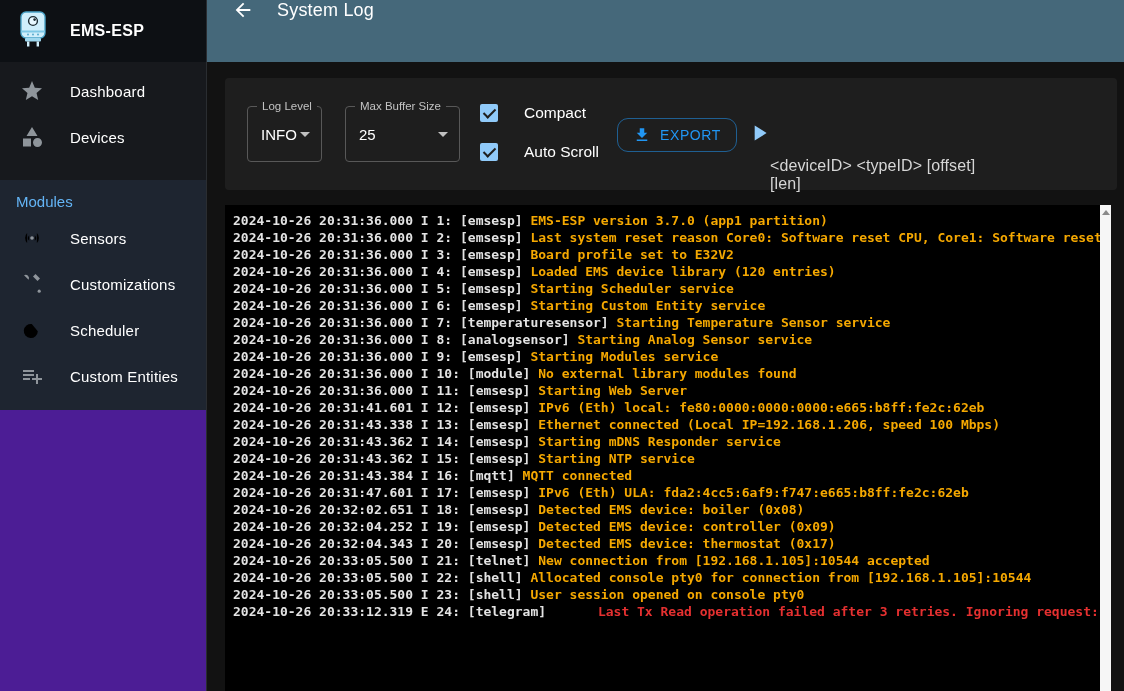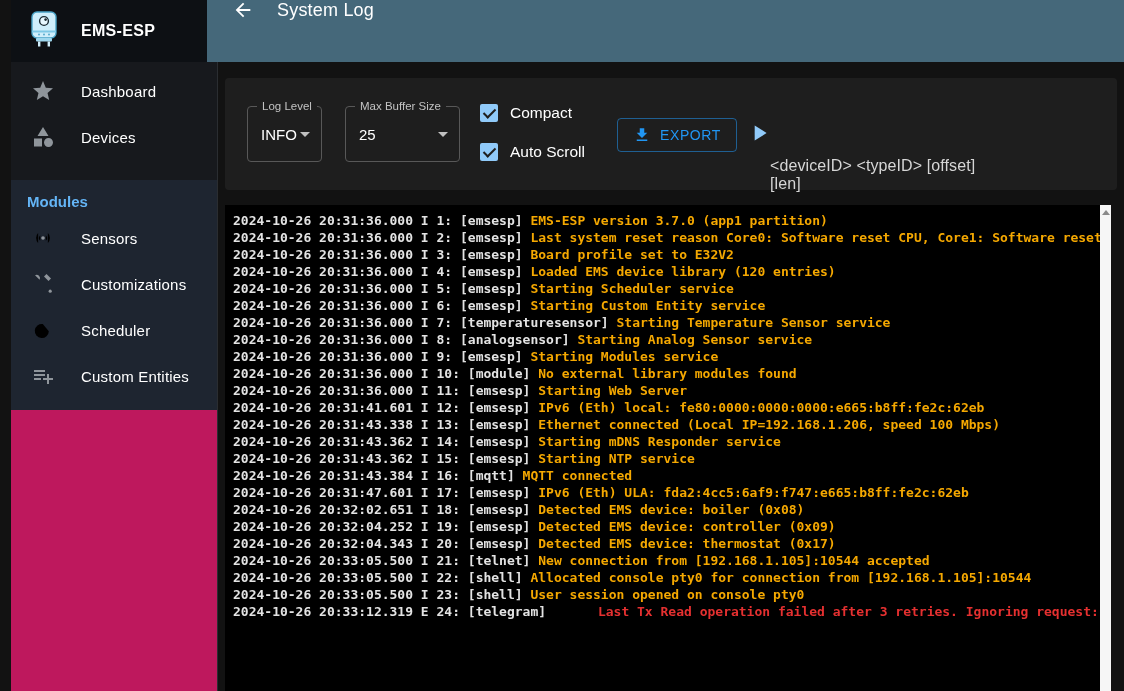--- a/index.html
+++ b/index.html
@@ -3,45 +3,45 @@
 <meta charset="utf-8">
 <style>
   html,body{margin:0;padding:0;}
   body{
     width:1124px;height:691px;overflow:hidden;position:relative;
     background:#121212;
     font-family:"Liberation Sans", sans-serif;
     -webkit-font-smoothing:antialiased;
   }
   
-  .sidebar{position:absolute;left:11px;top:0;width:207px;height:691px;background:#be185d;border-right:1px solid #2a2d31;box-sizing:border-box;}
+  .sidebar{position:absolute;left:0;top:0;width:207px;height:691px;background:#4c1d95;border-right:1px solid #2a2d31;box-sizing:border-box;}
   .logo-block{height:62px;background:#0d1014;display:flex;align-items:center;padding-left:18px;border-bottom:1px solid #22262a;}
   .logo-block .app-name{margin-left:22px;color:#fff;font-size:16px;font-weight:bold;letter-spacing:.3px;}
   .nav-top{position:absolute;top:62px;left:0;right:0;height:118px;background:#17191d;padding-top:6px;box-sizing:border-box;}
   .nav-item{height:46px;display:flex;align-items:center;padding-left:20px;cursor:pointer;}
   .nav-item .ico{width:24px;height:24px;flex:0 0 24px;display:flex;align-items:center;justify-content:center;}
   .nav-item .lbl{margin-left:26px;color:#fff;font-size:15px;font-weight:500;letter-spacing:.2px;}
   .modules-block{position:absolute;top:180px;left:0;right:0;height:230px;background:#1e2530;}
-  .modules-title{padding:13px 16px 5px;font-size:15px;font-weight:bold;color:var(--modules-title);}
+  .modules-title{padding:13px 16px 5px;font-size:15px;font-weight:normal;color:var(--modules-title);}
   svg.micon{fill:#8f959b;}
   
   .appbar{position:absolute;left:207px;top:0;width:917px;height:62px;background:var(--header-bg);display:flex;align-items:flex-start;}
   .back-btn{margin-left:24px;width:24px;height:24px;cursor:pointer;display:flex;align-items:center;justify-content:center;}
   .appbar .title{margin-left:22px;color:#fff;font-size:18px;font-weight:500;letter-spacing:.2px;}
   
   .panel{position:absolute;left:225px;top:78px;width:892px;height:112px;background:#1e1e1e;border-radius:4px;}
   .select{position:absolute;border:1px solid #585858;border-radius:4px;cursor:pointer;box-sizing:border-box;}
   .sel-label{position:absolute;top:-7px;left:9px;background:#1e1e1e;padding:0 5px;font-size:11.5px;color:#c2c2c2;font-weight:500;}
   .sel-value{position:absolute;left:13px;top:50%;transform:translateY(-50%);color:#fff;font-size:15px;font-weight:500;}
   .caret{position:absolute;right:11px;top:50%;margin-top:-2px;width:0;height:0;border-left:5px solid transparent;border-right:5px solid transparent;border-top:5px solid #c0c0c0;}
-  .check-row{position:absolute;display:flex;align-items:flex-end;cursor:pointer;}
+  .check-row{position:absolute;display:flex;align-items:flex-end;cursor:pointer;gap:14px;}
   .checkbox{width:18px;height:18px;background:var(--accent-light);border-radius:2px;position:relative;}
   .checkbox::after{content:'';position:absolute;left:5.5px;top:2px;width:5px;height:10px;border:solid #1e1e1e;border-width:0 2.4px 2.4px 0;transform:rotate(45deg);}
   .check-lbl{margin-left:12px;color:#fff;font-size:15.5px;font-weight:500;}
-  .export-btn{position:absolute;display:flex;align-items:center;gap:9px;padding:12px 15px;height:34px;border:1px solid rgba(33,150,243,.55);border-radius:4px;background:transparent;color:var(--accent-blue);font-size:14px;font-weight:500;letter-spacing:.6px;cursor:pointer;font-family:"Liberation Sans",sans-serif;}
+  .export-btn{position:absolute;display:flex;align-items:center;gap:9px;padding:12px 15px;height:34px;border:1px solid rgba(33,150,243,.55);border-radius:11px;background:transparent;color:var(--accent-blue);font-size:14px;font-weight:500;letter-spacing:.6px;cursor:pointer;font-family:"Liberation Sans",sans-serif;}
   .play-btn{position:absolute;width:26px;height:30px;cursor:pointer;display:flex;align-items:center;}
   .sendread{position:absolute;border:2px solid var(--accent-light);border-radius:4px;box-sizing:border-box;}
   .sendread-label{position:absolute;top:-9px;left:8px;background:#1e1e1e;padding:0 5px;font-size:12px;font-weight:500;color:var(--accent-light);}
   .sendread input{position:absolute;left:4px;top:2px;width:calc(100% - 12px);height:calc(100% - 6px);background:transparent;border:none;outline:none;color:#fff;font-size:14px;font-family:"Liberation Sans",sans-serif;}
   .sendread-helper{position:absolute;text-align:left;font-size:16px;font-weight:normal;color:#d6d6d6;letter-spacing:.1px;}
   
   .console{position:absolute;left:225px;top:205px;width:886px;height:486px;background:#000;overflow:hidden;}
   .log{padding:7px 0 0 8px;font-family:"DejaVu Sans Mono", monospace;font-size:13px;line-height:17px;font-weight:bold;white-space:pre;}
   .log-pre{color:var(--log-text);}
   .log-msg.info{color:var(--log-info);}

